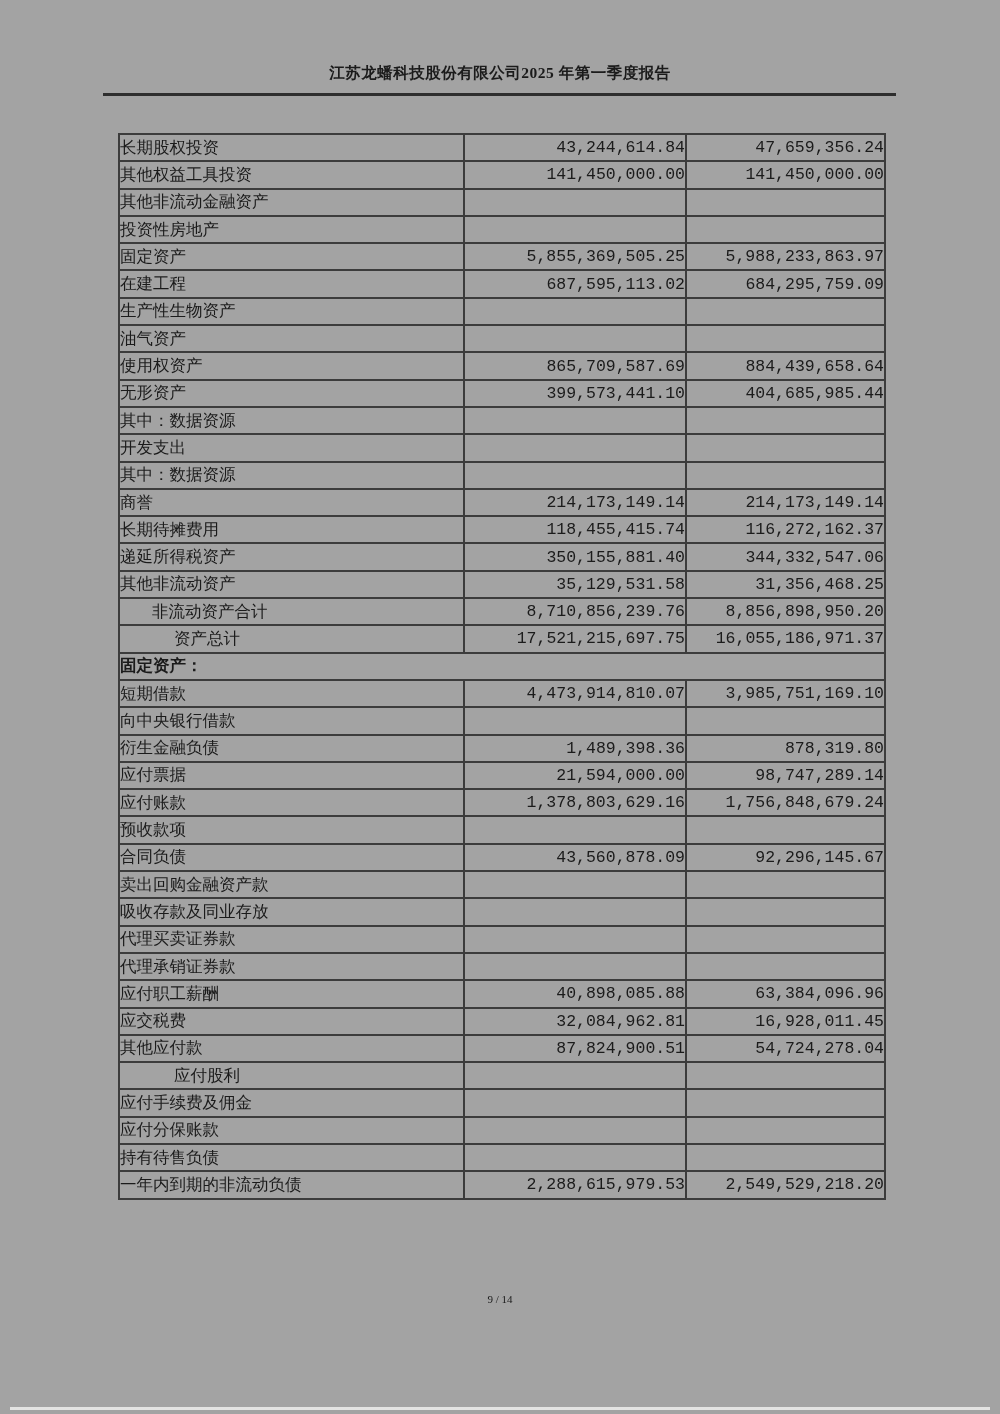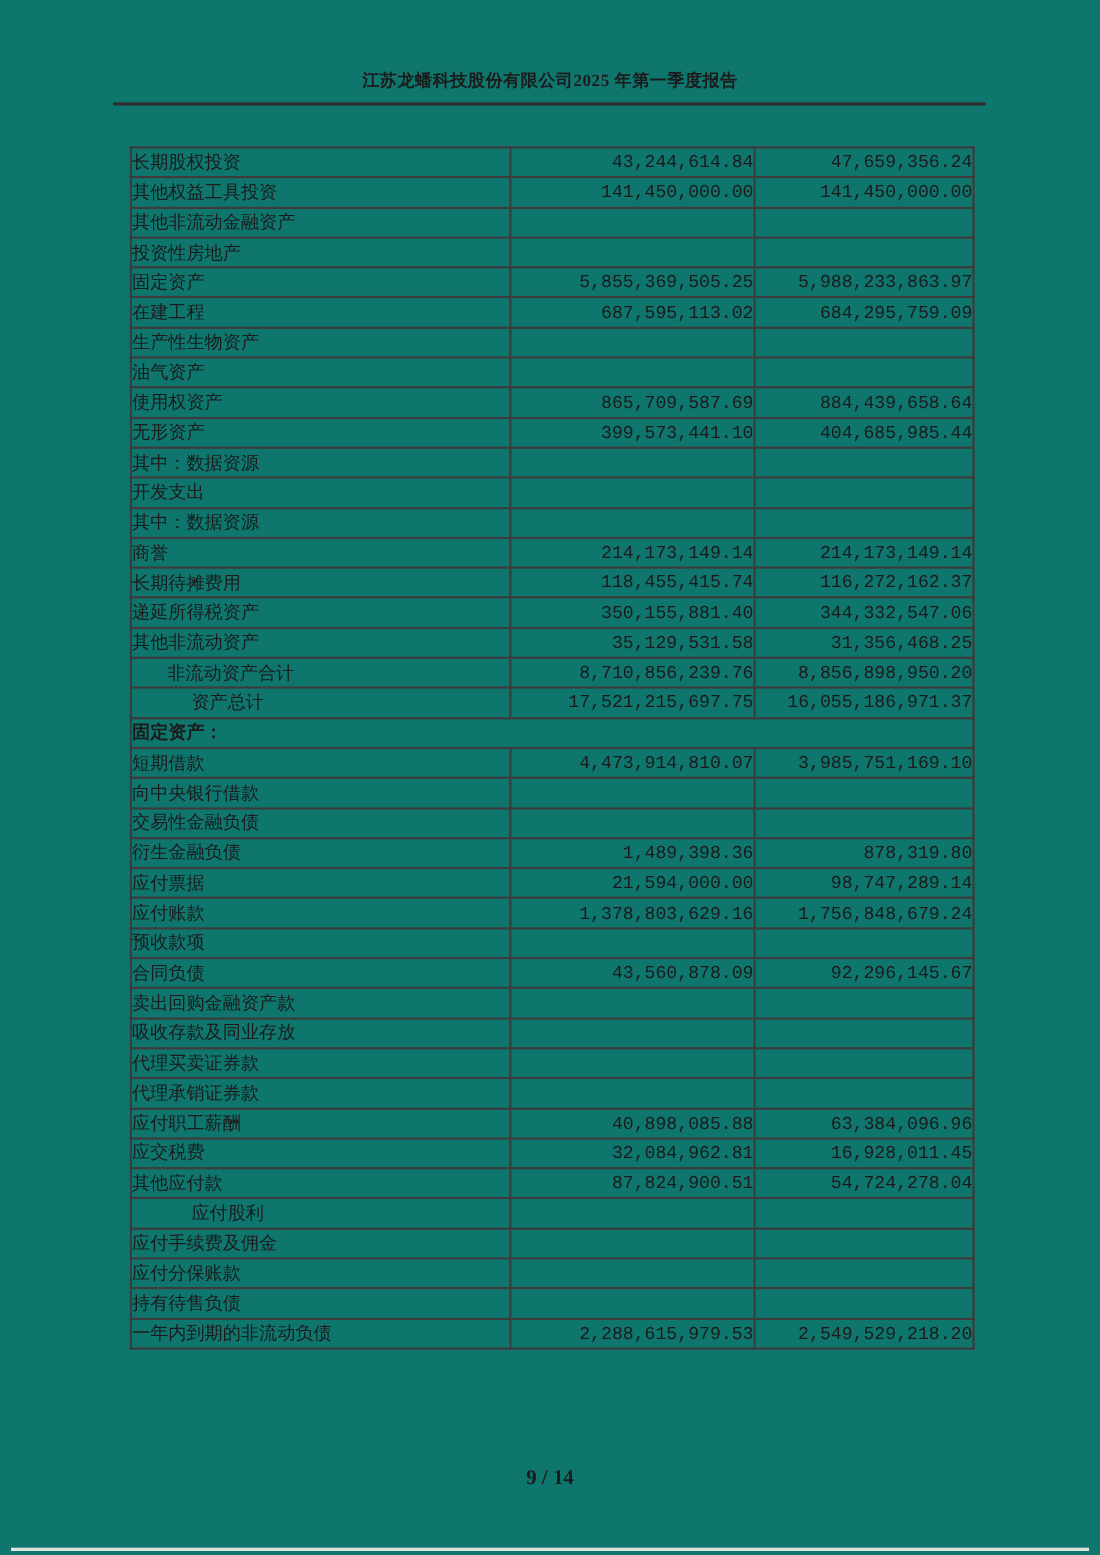--- a/index.html
+++ b/index.html
@@ -1,20 +1,20 @@
 <!DOCTYPE html>
 <html><head>
 <meta charset="utf-8">
 <style>
   html, body { margin: 0; padding: 0; background: #ffffff; }
   .page {
     position: relative;
     width: 1000px;
     height: 1414px;
-    background: #0f766e;
+    background: #a3a3a3;
     overflow: hidden;
     font-family: "Liberation Serif", "DejaVu Serif", serif;
     color: #1b1b1b;
   }
   .header-title {
     position: absolute;
     top: 63px;
     left: 0;
     width: 100%;
     text-align: center;
@@ -57,23 +57,22 @@
     padding-left: 8px;
     text-align: left;
     font-size: 16.5px;
   }
   .page-footer {
     position: absolute;
     top: 1293px;
     left: 0;
     width: 100%;
     text-align: center;
-    font-weight: bold;
-    font-size: 19px;
-    margin-top: 40px;
+    font-weight: normal;
+    font-size: 11px;
   }
   .scan-artifact-bottom {
     position: absolute;
     top: 1407px;
     left: 10px;
     width: 980px;
     height: 3px;
     background: #e3e3e2;
   }
 </style>
@@ -195,25 +194,20 @@
           <td class="label-cell">短期借款</td>
           <td class="num-cell">4,473,914,810.07</td>
           <td class="num-cell">3,985,751,169.10</td>
         </tr>
         <tr>
           <td class="label-cell">向中央银行借款</td>
           <td class="num-cell"></td>
           <td class="num-cell"></td>
         </tr>
         <tr>
-          <td class="label-cell">交易性金融负债</td>
-          <td class="num-cell"></td>
-          <td class="num-cell"></td>
-        </tr>
-        <tr>
           <td class="label-cell">衍生金融负债</td>
           <td class="num-cell">1,489,398.36</td>
           <td class="num-cell">878,319.80</td>
         </tr>
         <tr>
           <td class="label-cell">应付票据</td>
           <td class="num-cell">21,594,000.00</td>
           <td class="num-cell">98,747,289.14</td>
         </tr>
         <tr>

